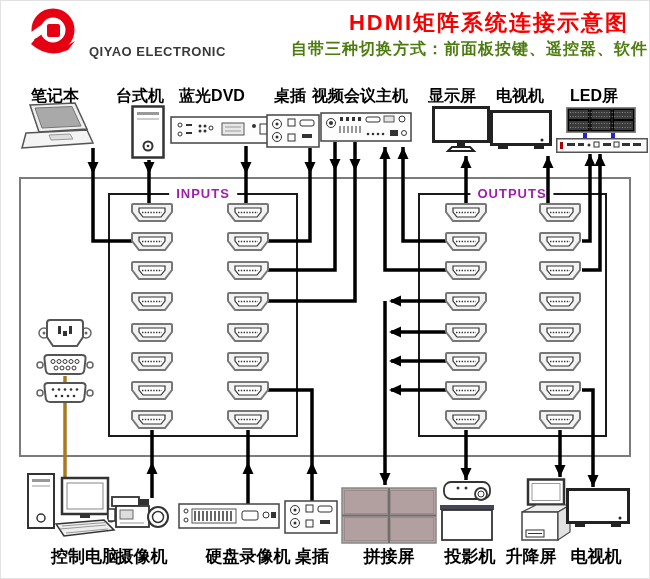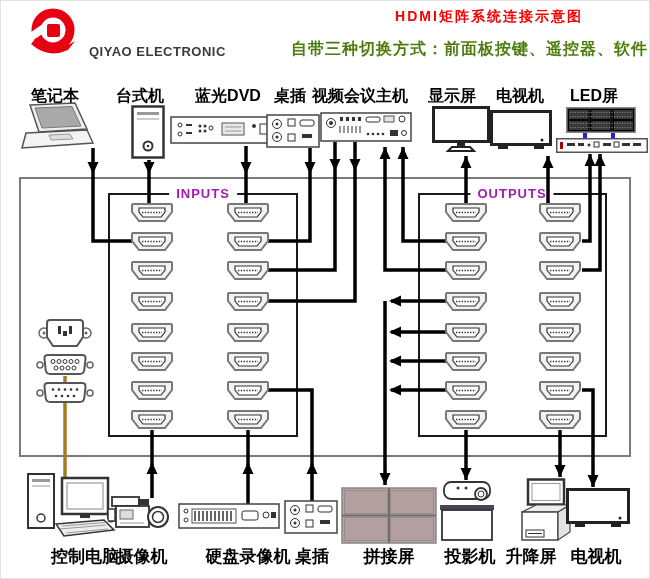--- a/index.html
+++ b/index.html
@@ -2,21 +2,21 @@
 <html><head>
 <meta charset="utf-8">
 <style>
   html,body{margin:0;padding:0;background:#fff;}
   #stage{position:relative;width:650px;height:579px;background:#fff;overflow:hidden;
          font-family:"Liberation Sans","DejaVu Sans",sans-serif;box-shadow:inset 0 0 0 1px #e2e2e2;}
   .abs{position:absolute;}
   
   #brand-cn{left:86px;top:5px;font-size:33px;font-weight:900;color:#e60012;letter-spacing:2px;}
   #brand-en{left:89px;top:44px;font-size:13px;font-weight:bold;color:#3a3a3a;letter-spacing:.5px;}
-  #main-title{left:330px;top:8px;width:318px;text-align:center;font-size:14px;font-weight:900;
+  #main-title{left:330px;top:8px;width:318px;text-align:center;font-size:22px;font-weight:900;
               color:#f60000;letter-spacing:2px;white-space:nowrap;}
   #sub-title{left:240px;top:39px;width:408px;text-align:right;font-size:16px;font-weight:bold;
              color:#4d7c0f;letter-spacing:1px;white-space:nowrap;}
   
   .dlabel{transform:translateX(-50%);font-size:16px;font-weight:bold;color:#000;white-space:nowrap;}
   .dlabel.bottom{font-size:17px;}
   
   #outer-box{left:19px;top:177px;width:612px;height:280px;border:2px solid #7b7b7b;box-sizing:border-box;}
   .section-box{border:2px solid #1a1a1a;box-sizing:border-box;}
   #inputs-box{left:108px;top:193px;width:190px;height:244px;}
@@ -39,21 +39,21 @@
       <rect x="21" y="18" width="13" height="13" rx="2" fill="#e60012"></rect>
       <path d="M5,38 Q22,53 42,44 L49,35 Q30,48 10,32 Z" fill="#e60012"></path>
     </svg>
   </div>
   <div class="abs" id="brand-en">QIYAO ELECTRONIC</div>
   <div class="abs" id="main-title">HDMI矩阵系统连接示意图</div>
   <div class="abs" id="sub-title">自带三种切换方式：前面板按键、遥控器、软件</div>
 
   <span class="abs dlabel" style="left:55px;top:86px">笔记本</span>
   <span class="abs dlabel" style="left:140px;top:86px">台式机</span>
-  <span class="abs dlabel" style="left:228px;top:86px">蓝光DVD</span>
+  <span class="abs dlabel" style="left:212px;top:86px">蓝光DVD</span>
   <span class="abs dlabel" style="left:290px;top:86px">桌插</span>
   <span class="abs dlabel" style="left:360px;top:86px">视频会议主机</span>
   <span class="abs dlabel" style="left:452px;top:86px">显示屏</span>
   <span class="abs dlabel" style="left:520px;top:86px">电视机</span>
   <span class="abs dlabel" style="left:594px;top:86px">LED屏</span>
 
   <div class="abs" id="outer-box"></div>
   <div class="abs section-box" id="inputs-box"></div>
   <div class="abs section-box" id="outputs-box"></div>
   <span class="abs section-label" style="left:203px;top:193px">INPUTS</span>

